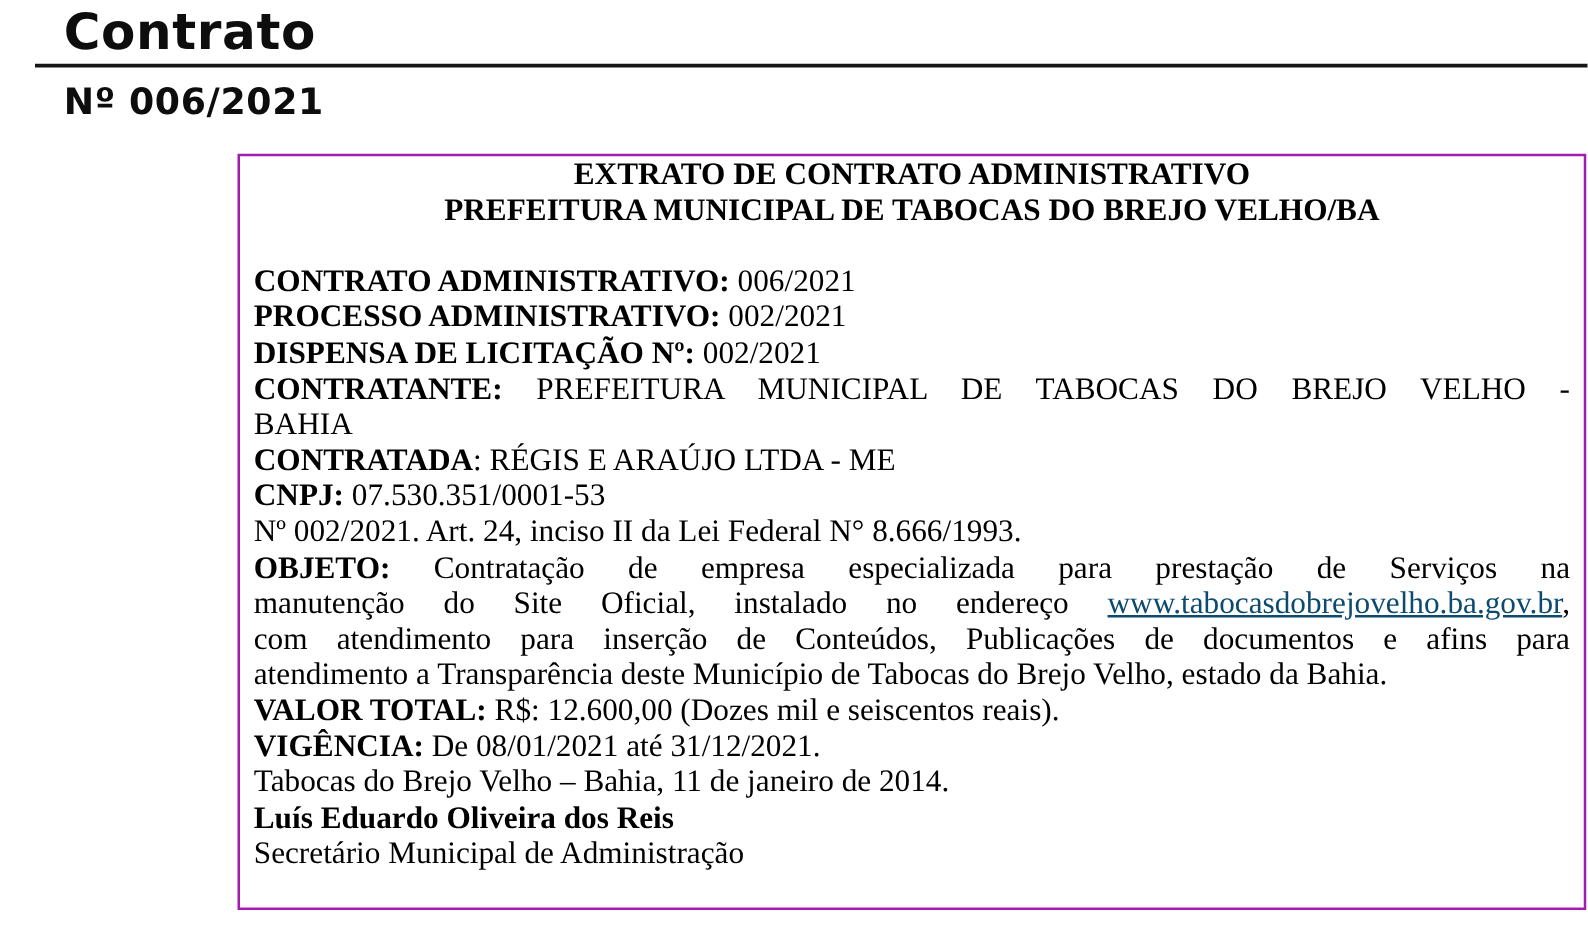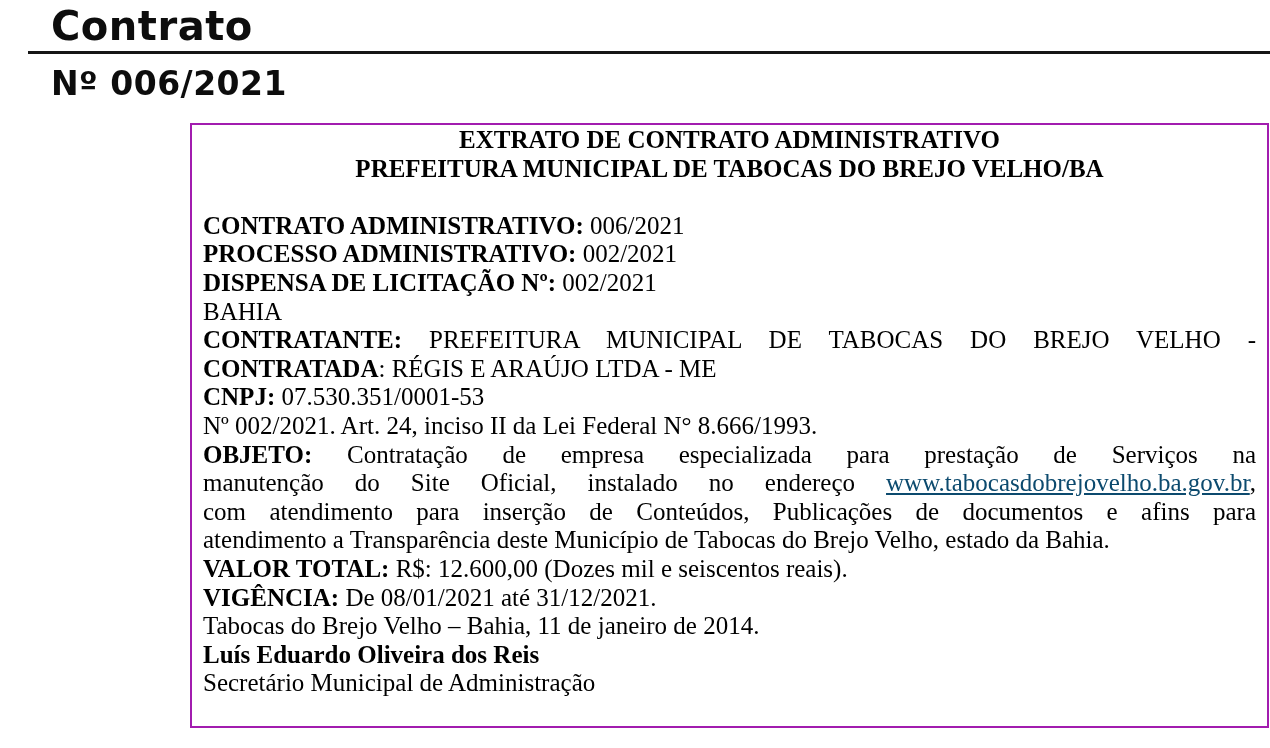--- a/index.html
+++ b/index.html
@@ -39,21 +39,21 @@
     height: 3px;
     background: #161616;
   }
   .page-number {
     position: absolute;
     left: 23px;
     top: 64px;
     margin: 0;
     font-family: "DejaVu Sans", sans-serif;
     font-weight: bold;
-    font-size: 33px;
+    font-size: 29px;
     letter-spacing: 0.5px;
     color: #0d0d0d;
     white-space: nowrap;
   }
   .notice-box {
     position: absolute;
     left: 162px;
     top: 123px;
     width: 1079px;
     height: 605px;
@@ -98,23 +98,23 @@
     <div class="line hdr">PREFEITURA MUNICIPAL DE TABOCAS DO BREJO VELHO/BA</div>
 
     <div class="spacer"></div>
 
     <div class="line"><span class="lbl">CONTRATO ADMINISTRATIVO:</span><span> 006/2021</span></div>
 
     <div class="line"><span class="lbl">PROCESSO ADMINISTRATIVO:</span><span> 002/2021</span></div>
 
     <div class="line"><span class="lbl">DISPENSA DE LICITAÇÃO Nº:</span><span> 002/2021</span></div>
 
+    <div class="line just"><span class="lbl">CONTRATANTE:</span><span> PREFEITURA MUNICIPAL DE TABOCAS DO BREJO VELHO -</span></div>
+
     <div class="line"><span>BAHIA</span></div>
-
-    <div class="line just"><span class="lbl">CONTRATANTE:</span><span> PREFEITURA MUNICIPAL DE TABOCAS DO BREJO VELHO -</span></div>
 
     <div class="line"><span class="lbl">CONTRATADA</span><span>: RÉGIS E ARAÚJO LTDA - ME</span></div>
 
     <div class="line"><span class="lbl">CNPJ:</span><span> 07.530.351/0001-53</span></div>
 
 
     <div class="line"><span>Nº 002/2021. Art. 24, inciso II da Lei Federal N° 8.666/1993.</span></div>
 
     <div class="line just"><span class="lbl">OBJETO:</span><span> Contratação de empresa especializada para prestação de Serviços na</span></div>
 

